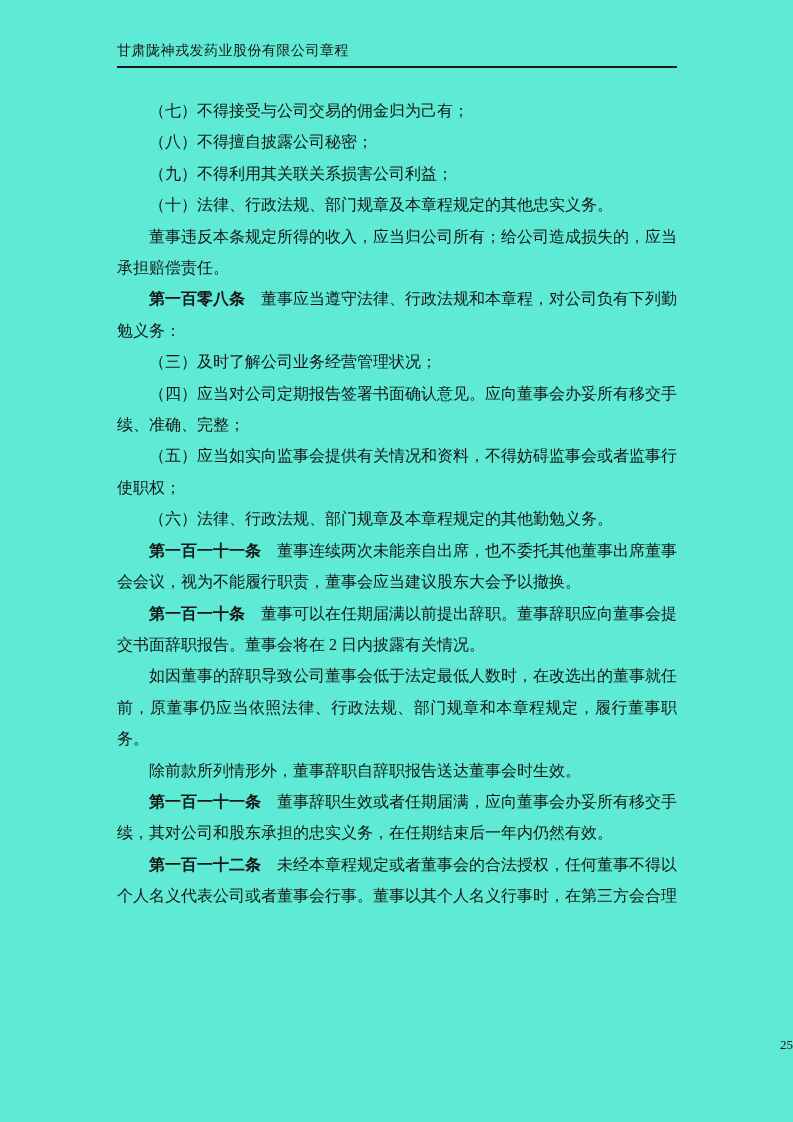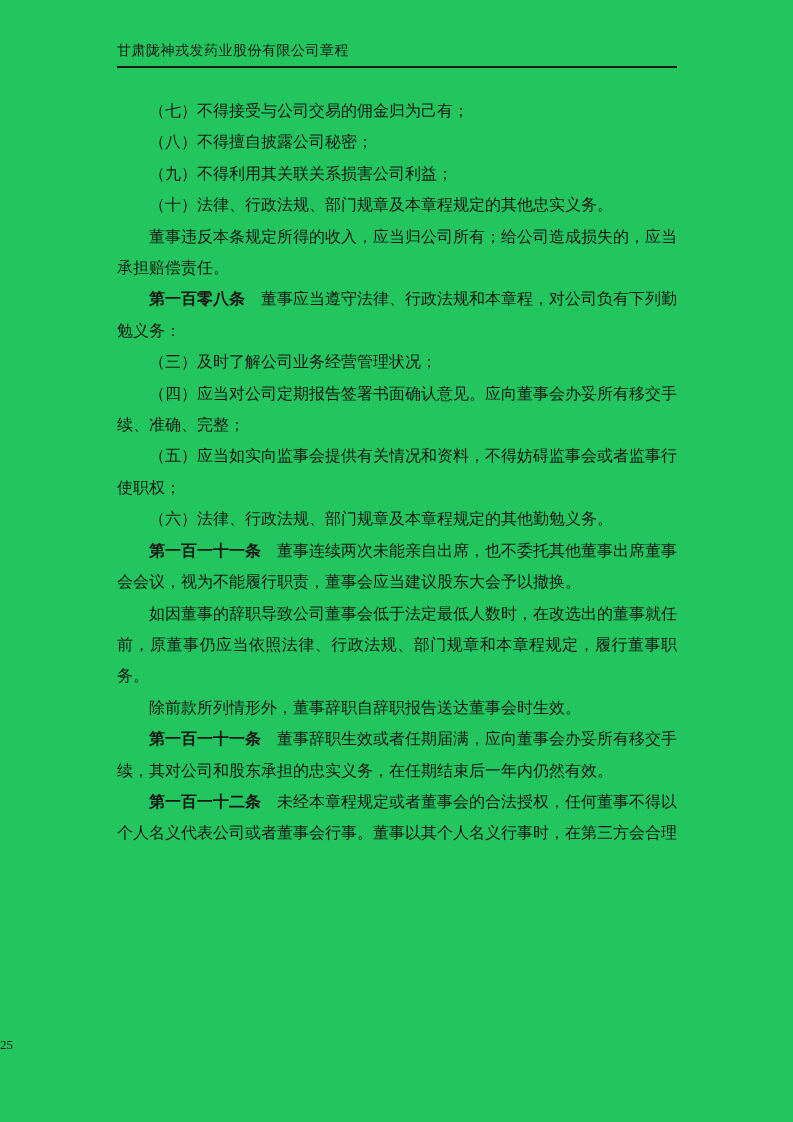--- a/index.html
+++ b/index.html
@@ -4,21 +4,21 @@
 <style>
   html, body {
     margin: 0;
     padding: 0;
     background: #ffffff;
   }
   .page {
     position: relative;
     width: 793px;
     height: 1122px;
-    background: #22c55e;
+    background: #5eead4;
     color: #161616;
     font-family: "Liberation Serif", "DejaVu Serif", serif;
     overflow: hidden;
   }
   .doc-header {
     position: absolute;
     left: 117px;
     top: 42px;
     width: 560px;
     font-size: 14px;
@@ -43,21 +43,21 @@
     text-indent: 2em;
   }
   .lead {
     font-weight: bold;
   }
   .doc-footer {
     position: absolute;
     left: 0;
     top: 1036px;
     width: 793px;
-    text-align: left;
+    text-align: right;
     font-size: 13px;
     line-height: 18px;
   }
 </style>
 </head>
 <body>
 
 <div class="page">
   <div class="doc-header">
     <span>甘肃陇神戎发药业股份有限公司章程</span>
@@ -68,20 +68,21 @@
       <p><span>（八）不得擅自披露公司秘密；</span></p>
       <p><span>（九）不得利用其关联关系损害公司利益；</span></p>
       <p><span>（十）法律、行政法规、部门规章及本章程规定的其他忠实义务。</span></p>
       <p><span>董事违反本条规定所得的收入，应当归公司所有；给公司造成损失的，应当承担赔偿责任。</span></p>
       <p><span class="lead">第一百零八条　</span><span>董事应当遵守法律、行政法规和本章程，对公司负有下列勤勉义务：</span></p>
       <p><span>（三）及时了解公司业务经营管理状况；</span></p>
       <p><span>（四）应当对公司定期报告签署书面确认意见。应向董事会办妥所有移交手续、准确、完整；</span></p>
       <p><span>（五）应当如实向监事会提供有关情况和资料，不得妨碍监事会或者监事行使职权；</span></p>
       <p><span>（六）法律、行政法规、部门规章及本章程规定的其他勤勉义务。</span></p>
       <p><span class="lead">第一百一十一条　</span><span>董事连续两次未能亲自出席，也不委托其他董事出席董事会会议，视为不能履行职责，董事会应当建议股东大会予以撤换。</span></p>
+      <p><span class="lead">第一百一十条　</span><span>董事可以在任期届满以前提出辞职。董事辞职应向董事会提交书面辞职报告。董事会将在 2 日内披露有关情况。</span></p>
       <p><span>如因董事的辞职导致公司董事会低于法定最低人数时，在改选出的董事就任前，原董事仍应当依照法律、行政法规、部门规章和本章程规定，履行董事职务。</span></p>
       <p><span>除前款所列情形外，董事辞职自辞职报告送达董事会时生效。</span></p>
       <p><span class="lead">第一百一十一条　</span><span>董事辞职生效或者任期届满，应向董事会办妥所有移交手续，其对公司和股东承担的忠实义务，在任期结束后一年内仍然有效。</span></p>
       <p><span class="lead">第一百一十二条　</span><span>未经本章程规定或者董事会的合法授权，任何董事不得以个人名义代表公司或者董事会行事。董事以其个人名义行事时，在第三方会合理</span></p>
     </div>
 
   <div class="doc-footer">
     <span>25</span>
   </div>
 </div>

